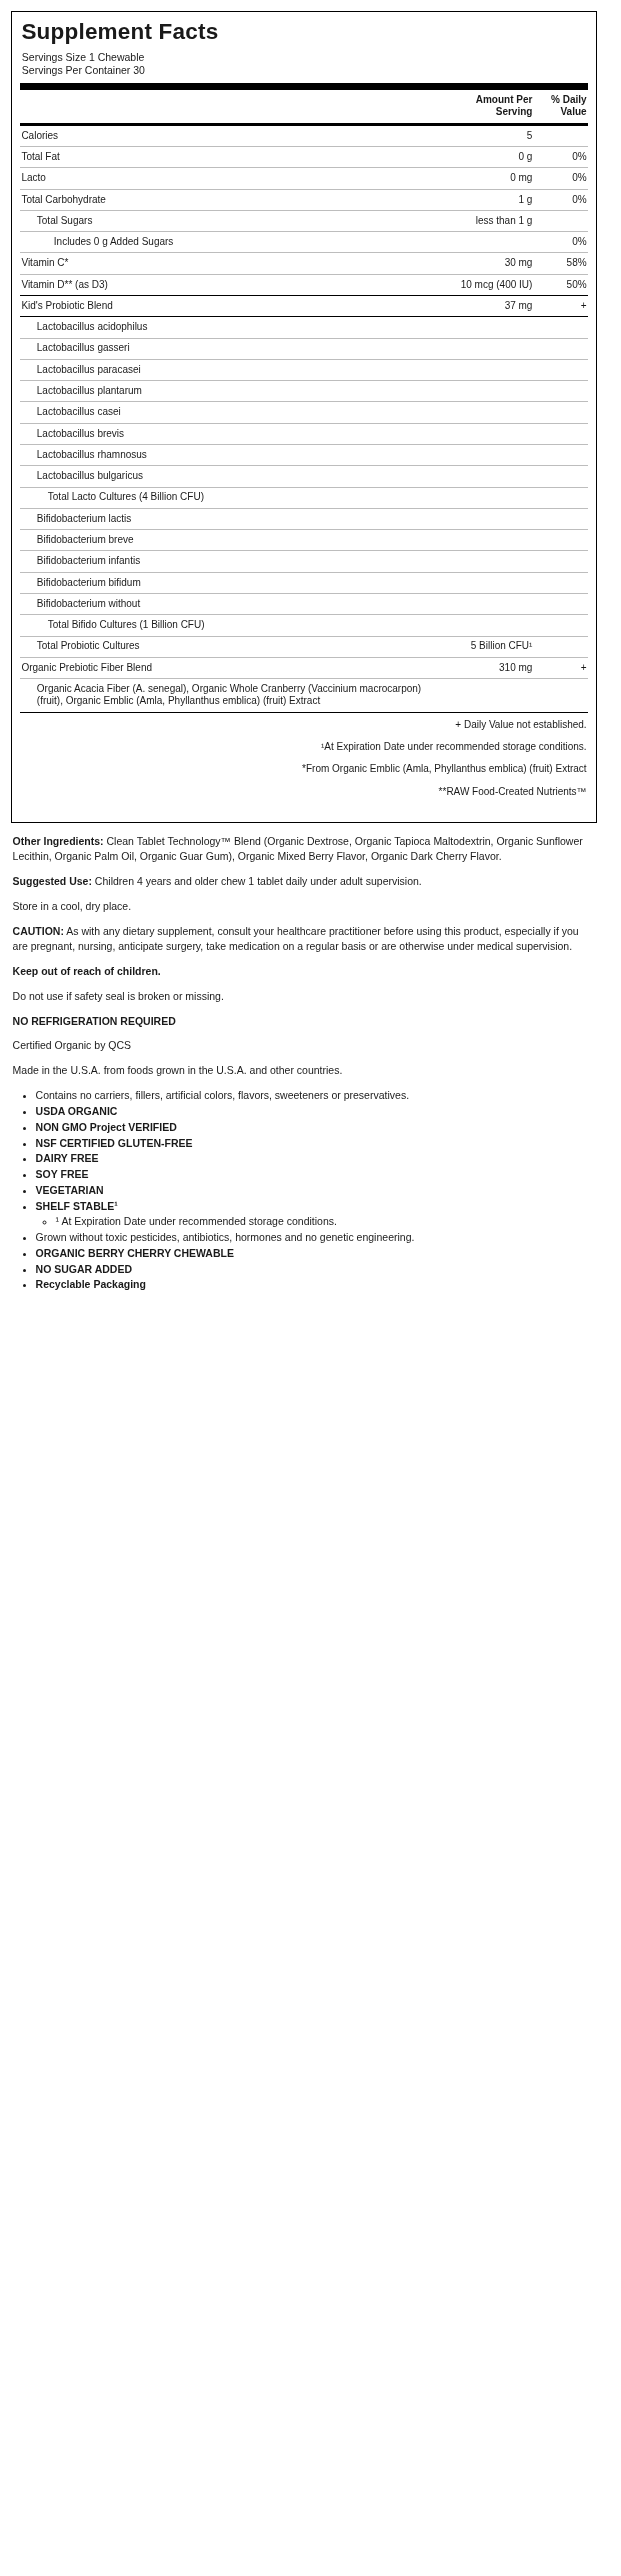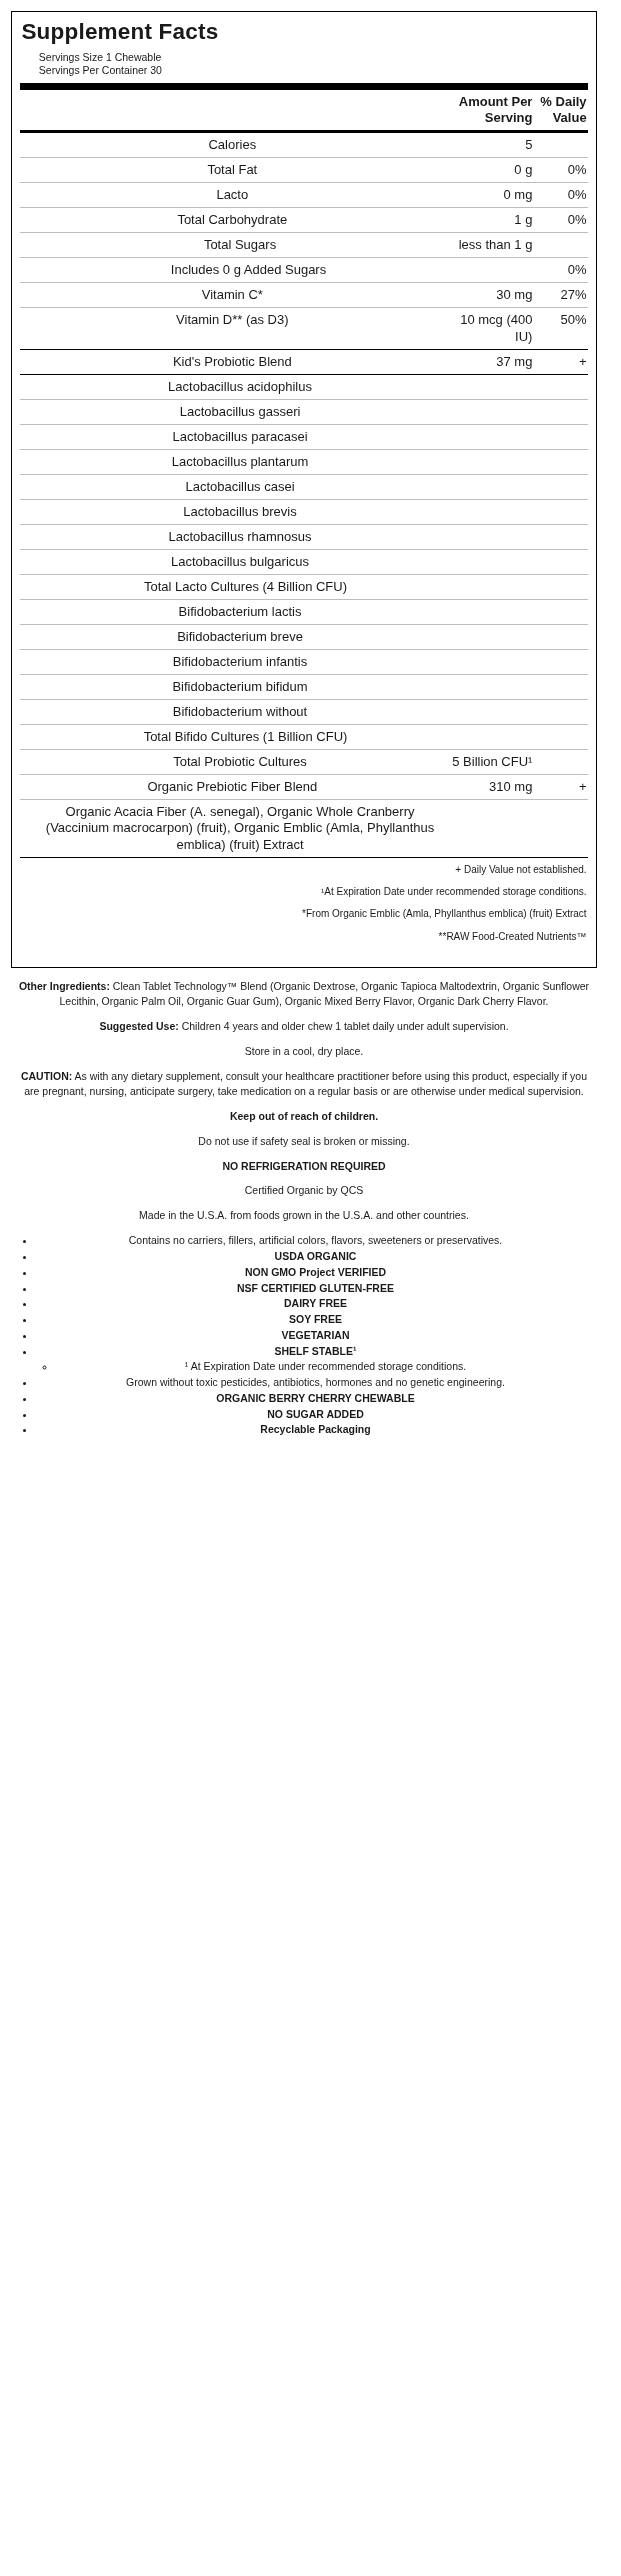--- a/index.html
+++ b/index.html
@@ -27,42 +27,42 @@
   .sf-title {
     font-size: 22.5px;
     font-weight: bold;
     letter-spacing: 0.2px;
     line-height: 1.1;
     margin: 1.6px 0 6.2px 1.6px;
   }
   .sf-serving {
     font-size: 10.5px;
     line-height: 1.28;
-    margin-left: 19px;
+    margin-left: 2px;
   }
   .rule-thick {
     border-top: 7px solid #000;
     margin: 5.4px 0 0 0;
   }
   .rule-med {
     border-top: 3.9px solid #000;
   }
   table.sf {
     width: 100%;
     border-collapse: collapse;
-    font-size: 13px;
+    font-size: 10px;
   }
   table.sf td {
     padding: 3.9px 1.6px 3.9px 1.6px;
     vertical-align: top;
     border-bottom: 0.8px solid #bdbdbd;
     line-height: 1.25;
   }
   table.sf tr.solid-line td { border-bottom: 0.8px solid #000; }
-  td.nm { text-align: center; }
+  td.nm { text-align: left; }
   td.amt { text-align: right; width: 86px; white-space: normal; }
   td.dv  { text-align: right; width: 51px; }
   .hdr td {
     font-weight: bold;
     text-align: right;
     padding-bottom: 3.1px;
     border-bottom: none !important;
     line-height: 1.2;
   }
   .indent1 { padding-left: 17px !important; }
@@ -74,21 +74,20 @@
     padding: 5.4px 1.6px 1.6px 1.6px;
   }
   .sf-footnotes p { margin: 0 0 8.6px 0; text-align: right; }
   .sf-footnotes p:last-child { margin-bottom: 18px; }
 
   
   .below {
     font-size: 10.5px;
     line-height: 1.42;
     padding: 0 1.6px;
-    text-align: center;
   }
   .below p { margin: 0 0 10px 0; }
   .below .lead { font-weight: bold; }
   .below .allcaps-bold { font-weight: bold; }
   .bullets {
     margin: 0 0 0 0;
     padding-left: 23px;
   }
   .bullets > li {
     margin-bottom: 1.6px;
@@ -162,21 +161,21 @@
           <td class="dv"></td>
         </tr>
         <tr>
           <td class="nm indent2">Includes 0 g Added Sugars</td>
           <td class="amt"></td>
           <td class="dv">0%</td>
         </tr>
         <tr>
           <td class="nm">Vitamin C*</td>
           <td class="amt">30 mg</td>
-          <td class="dv">27%</td>
+          <td class="dv">58%</td>
         </tr>
         <tr class="solid-line">
           <td class="nm">Vitamin D** (as D3)</td>
           <td class="amt">10 mcg (400 IU)</td>
           <td class="dv">50%</td>
         </tr>
         <tr class="solid-line">
           <td class="nm">Kid's Probiotic Blend</td>
           <td class="amt">37 mg</td>
           <td class="dv">+</td>

